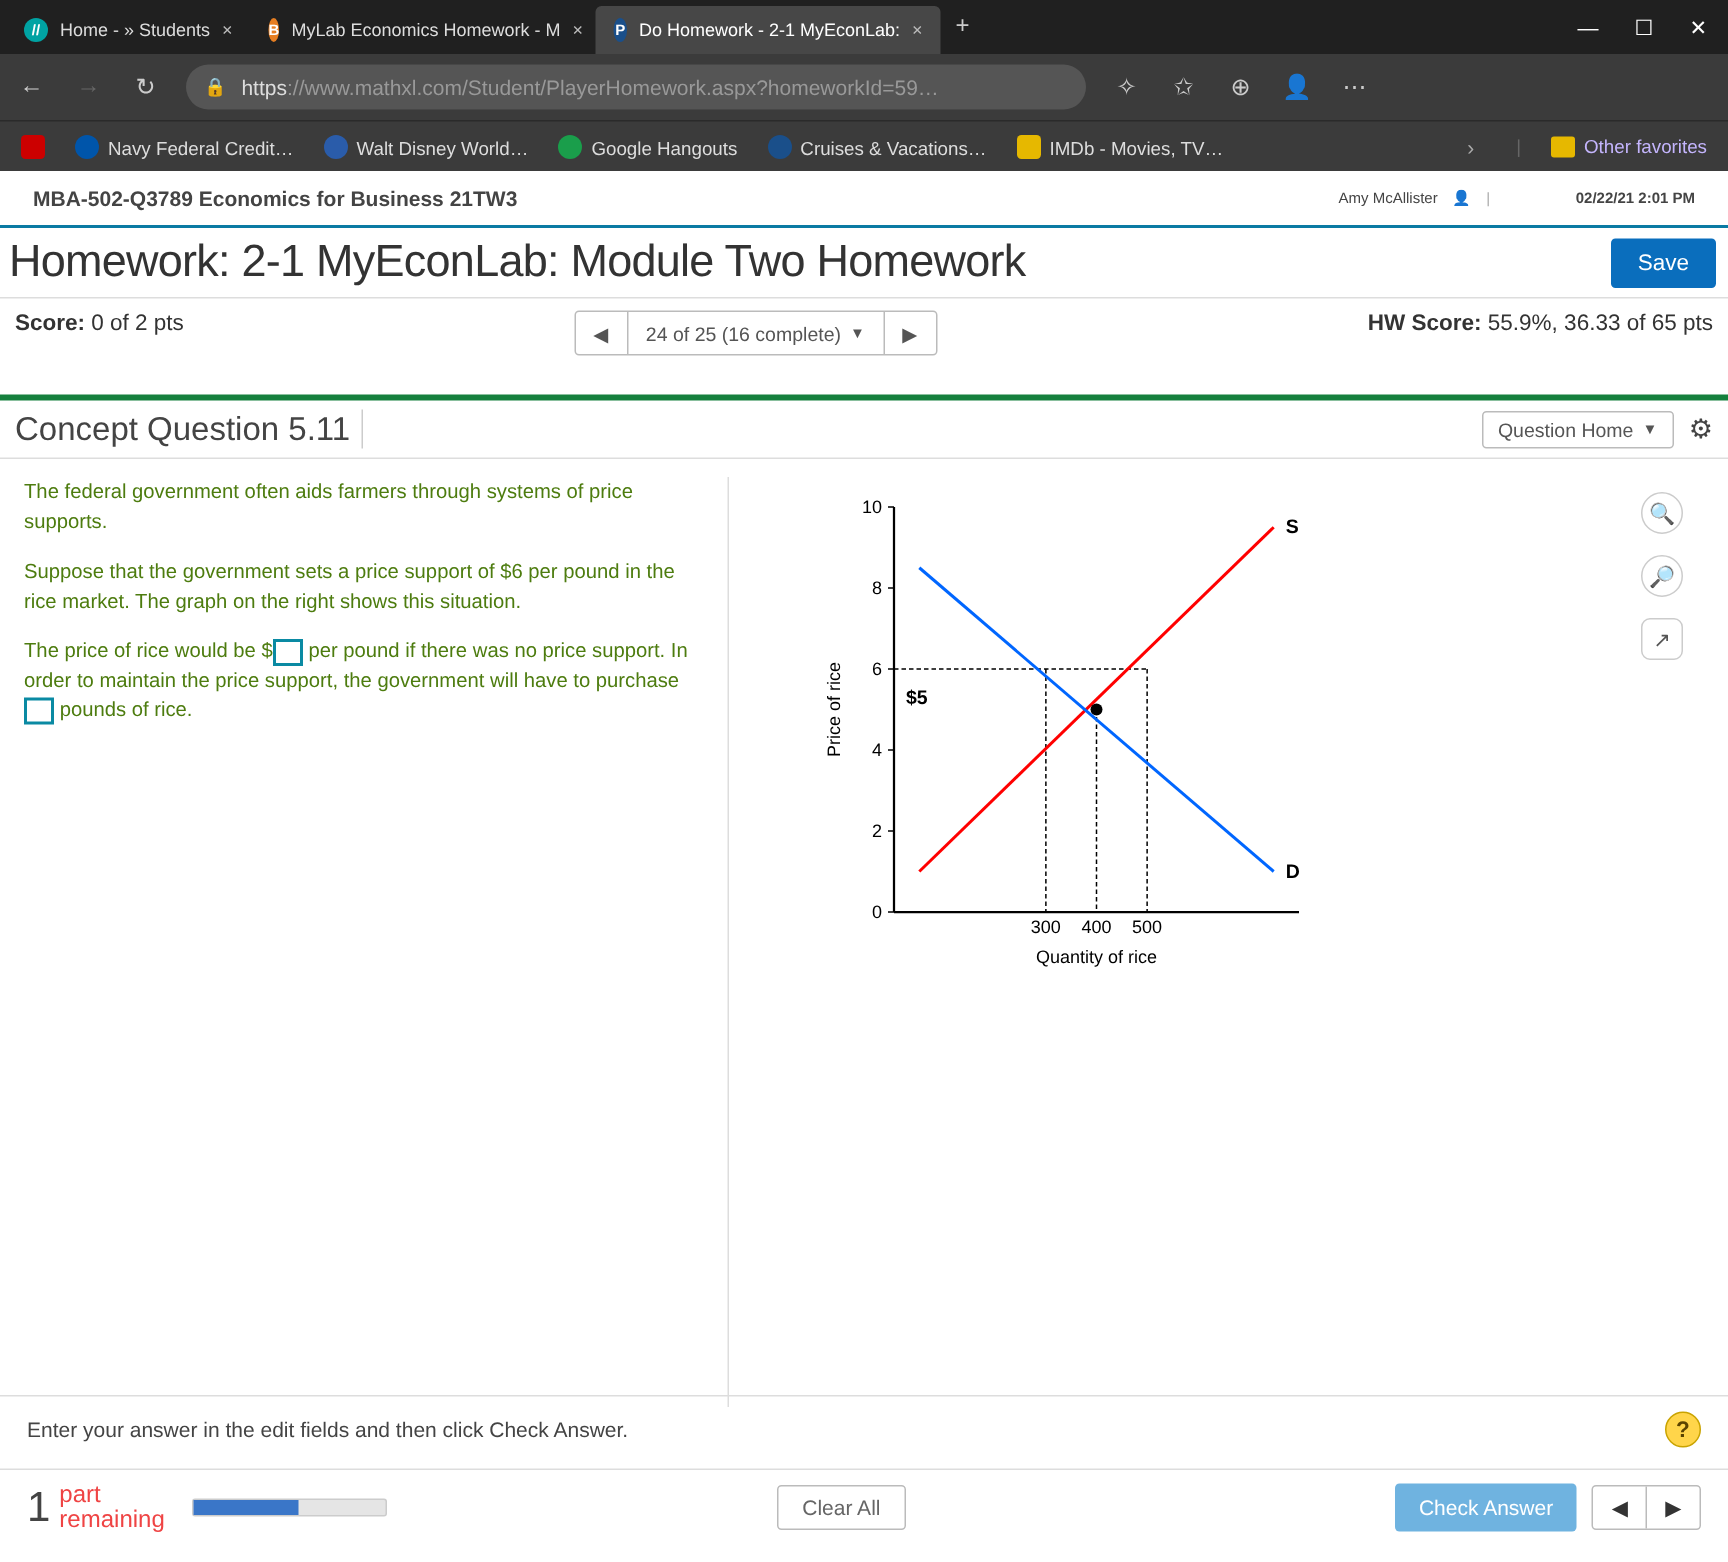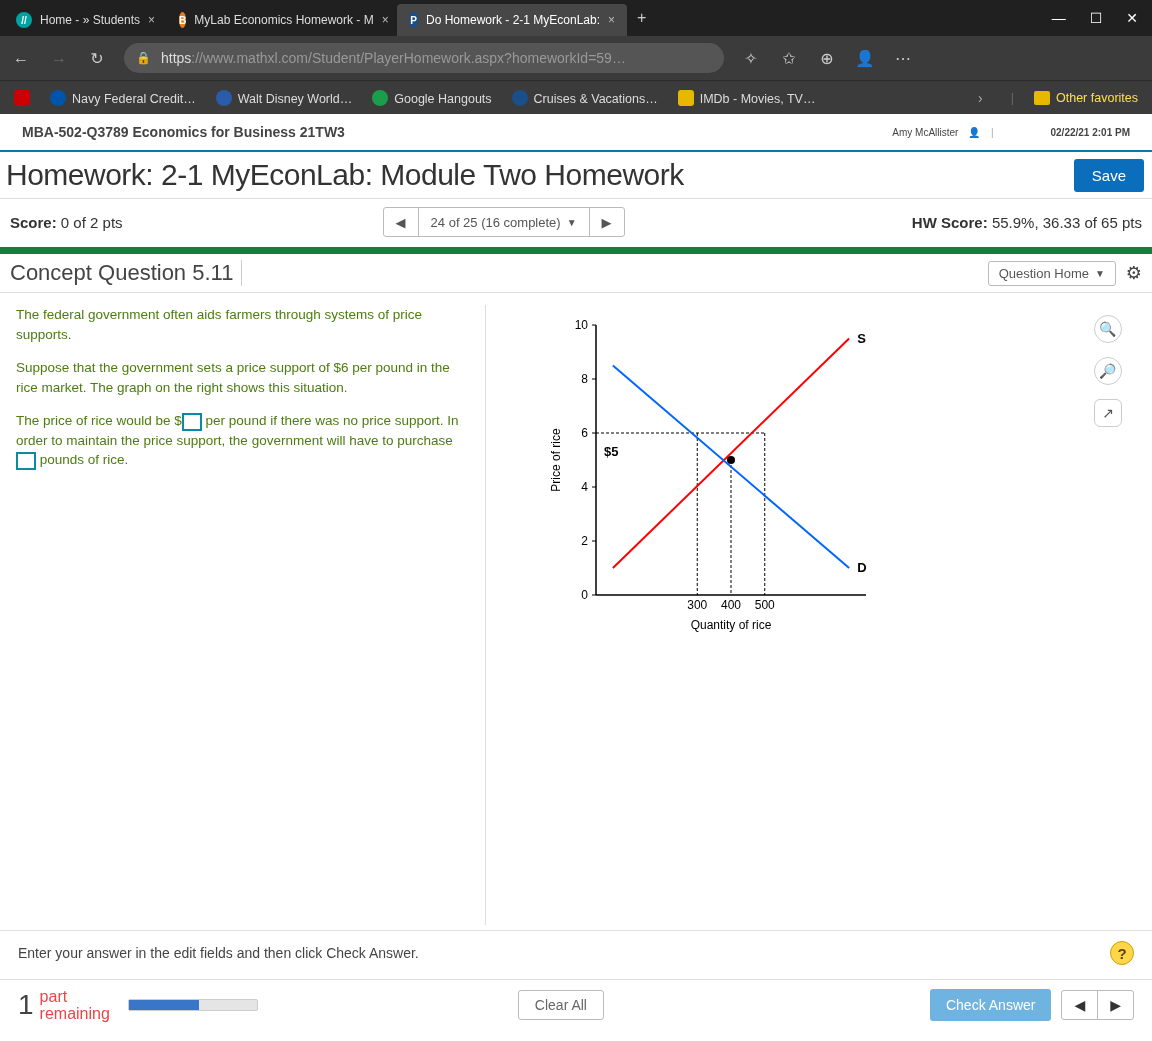--- a/index.html
+++ b/index.html
@@ -17,33 +17,33 @@
 .tab-add { padding:0 10px; color:#ccc; font-size:16px; }
 .addrbar { display:flex; align-items:center; height:44px; background:#3b3b3b; padding:0 10px; gap:16px; }
 .navicon { color:#ccc; font-size:16px; width:22px; text-align:center; }
 .urlbox { flex:initial; display:flex; align-items:center; gap:10px; background:#555; border-radius:18px; height:30px; padding:0 12px; width:600px; color:#ddd; font-size:14px; }
 .urlbox .lock { font-size:12px; }
 .url-dim { color:#999; }
 .bookbar { display:flex; align-items:center; height:34px; background:#3b3b3b; padding:0 14px; gap:20px; font-size:12.5px; color:#ddd; border-top:1px solid #2a2a2a;}
 .bm { display:flex; align-items:flex-end; gap:6px; }
 .bm .icn { width:16px; height:16px; border-radius:3px; display:inline-block; }
 .bm-chevron { margin-left:auto; color:#aaa; font-size:14px; padding:0 8px;}
-.ofav { display:flex; align-items:flex-start; gap:6px; color:#fde047;}
+.ofav { display:flex; align-items:flex-start; gap:6px; color:#c4b5fd;}
 .ofav .folder { width:16px; height:14px; background:#e6b800; border-radius:2px; display:inline-block;}
 
 .page { background:#fff; }
 .course-bar { display:flex; align-items:center; padding:10px 22px; border-bottom:2px solid #0a7aa3; font-size:14px;}
 .course-name { font-weight:bold; color:#444; }
 .user-block { margin-left:auto; display:flex; align-items:center; gap:10px; color:#444; font-size:10px;}
 .user-block .pipe { color:#aaa; }
 .user-block .dt { font-weight:bold;margin-left:47px; }
 .hw-title-row { display:flex; align-items:center; padding:6px 8px 6px 6px; border-bottom:1px solid #ddd;}
 .hw-title { font-size:30px; color:#333; font-weight:normal; letter-spacing:-0.5px;}
 .save-btn { margin-left:auto; background:#0a6ebd; color:#fff; border:none; border-radius:3px; padding:8px 18px; font-size:15px; cursor:pointer;}
-.score-row { display:flex; align-items:center; padding:8px 10px 10px; font-size:15px; color:#333; border-bottom:7px solid #15803d;}
+.score-row { display:flex; padding:8px 10px 26px; font-size:15px; color:#333; border-bottom:4px solid #15803d;}
 .score-left b, .hw-score b { font-weight:bold; }
 .pager { display:flex; align-items:center; border:1px solid #bbb; border-radius:3px; margin-left:260px; height:30px; font-size:13px; color:#555;}
 .pager .seg { padding:0 12px; display:flex; align-items:center; height:100%;}
 .pager .seg.mid { border-left:1px solid #bbb; border-right:1px solid #bbb; gap:6px;}
 .pager .tri { font-size:10px; }
 .hw-score { margin-left:auto; font-size:15px; }
 .concept-row { display:flex; align-items:center; padding:6px 10px; border-bottom:1px solid #ddd; }
 .concept-title { font-size:22px; color:#444; border-right:1px solid #ccc; padding-right:8px;}
 .qhelp { margin-left:auto; border:1px solid #bbb; border-radius:3px; padding:4px 10px; font-size:13px; color:#555; display:flex; align-items:center; gap:6px;}
 .gear { margin-left:10px; font-size:18px; color:#444;}

